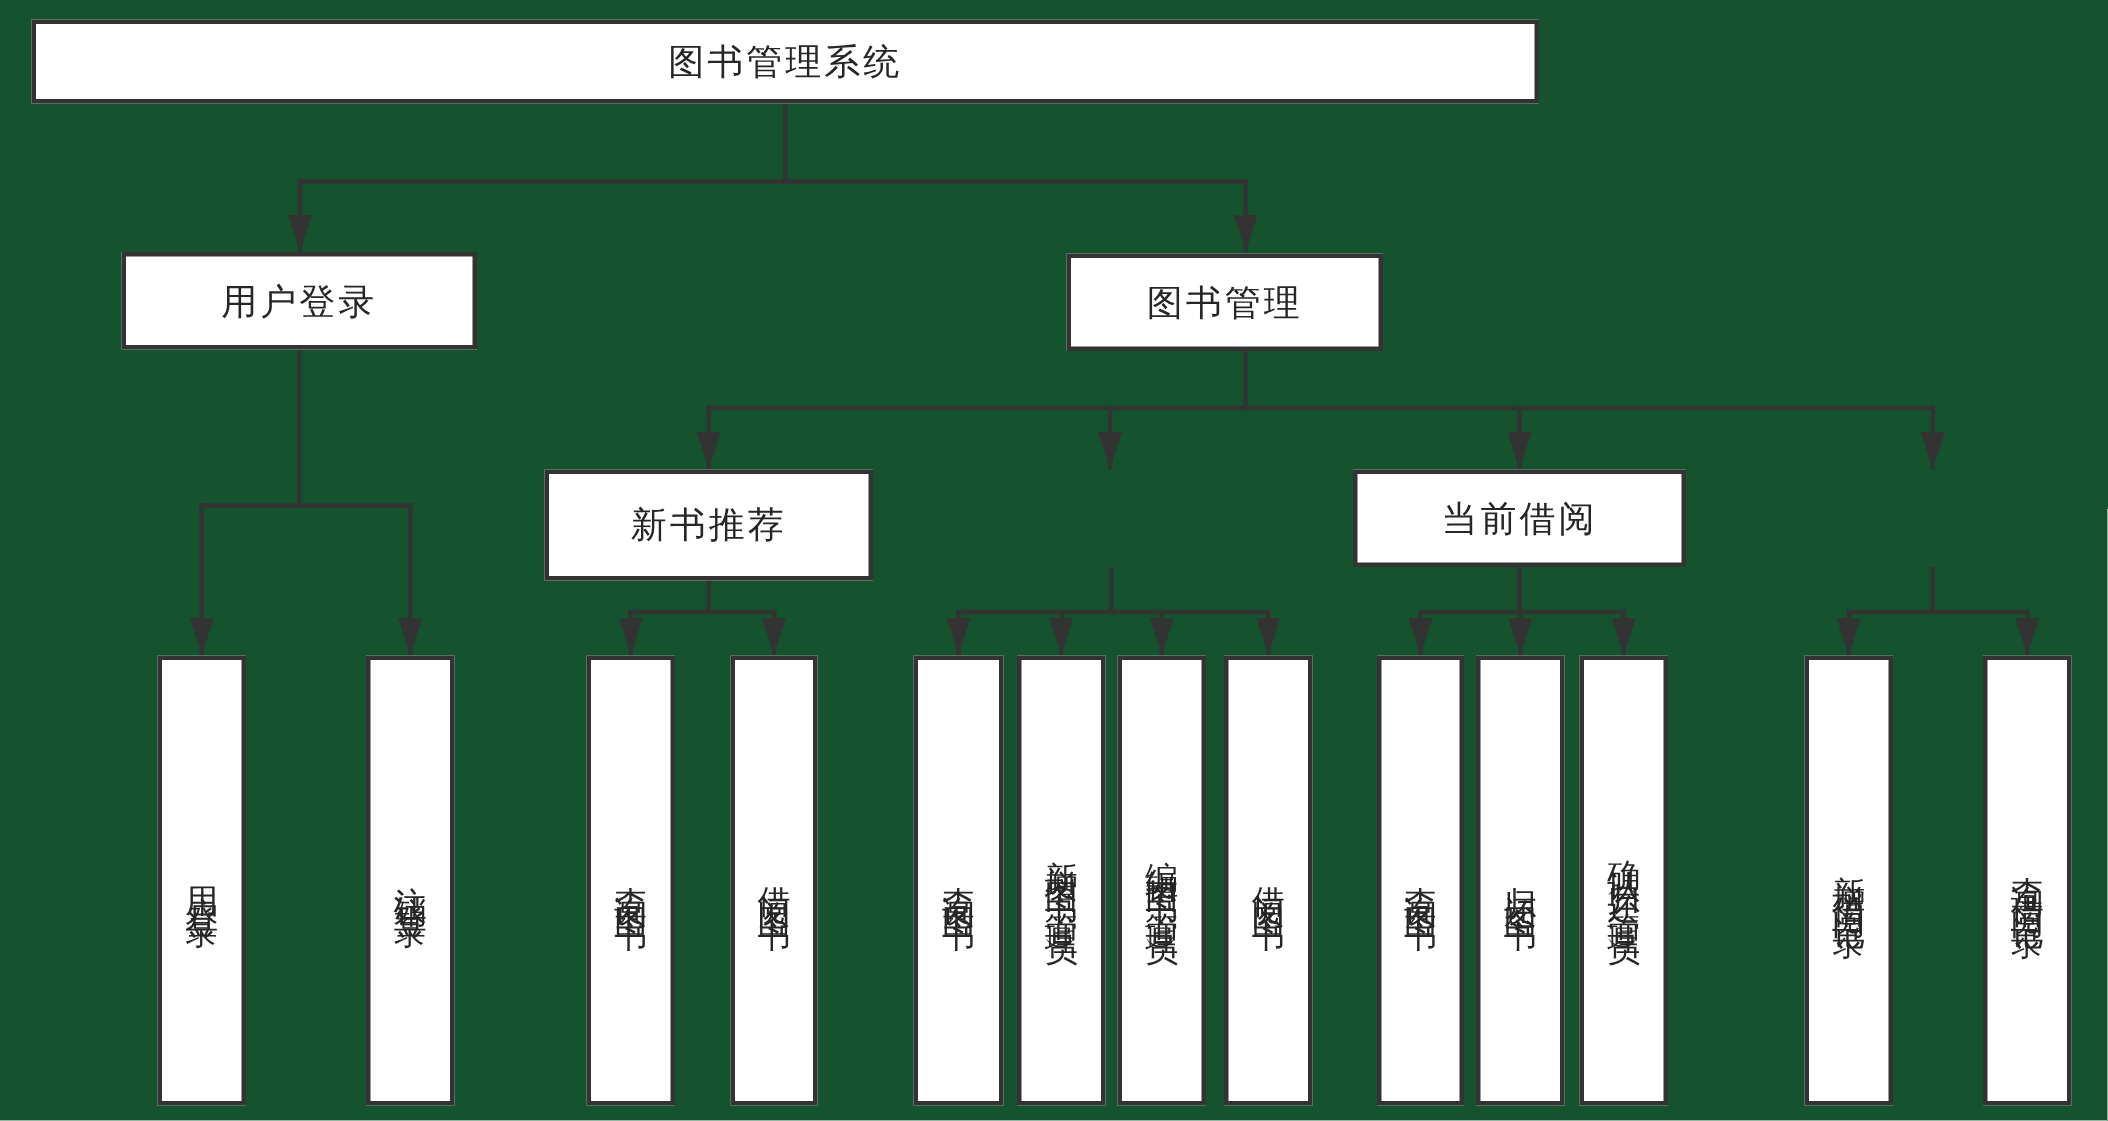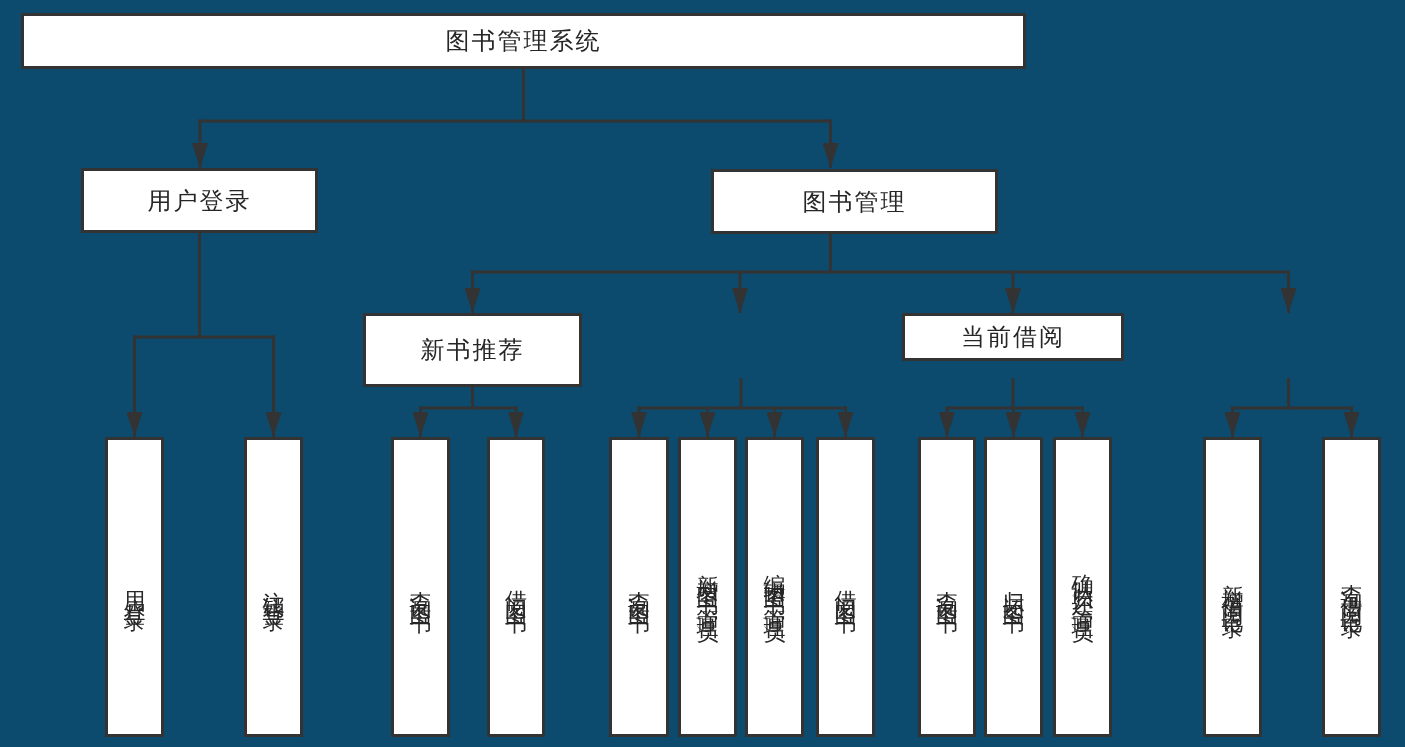--- a/index.html
+++ b/index.html
@@ -1,20 +1,20 @@
 <!DOCTYPE html>
 <html><head>
 <meta charset="utf-8">
 <style>
   html, body { margin: 0; padding: 0; background: #ffffff; }
   #canvas {
     position: relative;
     width: 1405px;
     height: 747px;
-    background: #0c4a6e;
+    background: #14532d;
     font-family: "Liberation Sans", "DejaVu Sans", sans-serif;
     overflow: hidden;
   }
   #wires {
     position: absolute;
     left: 0; top: 0;
     width: 1405px; height: 747px;
   }
   .box {
     position: absolute;
@@ -110,24 +110,24 @@
 
     <line x1="1288.5" y1="378" x2="1288.5" y2="409.5"></line>
     <line x1="1231" y1="408" x2="1353" y2="408"></line>
     <line x1="1232.5" y1="406.5" x2="1232.5" y2="437" marker-end="url(#arrow)"></line>
     <line x1="1351.5" y1="406.5" x2="1351.5" y2="437" marker-end="url(#arrow)"></line>
   </svg>
 
   <div class="box" style="left:21px; top:13px; width:1005px; height:56px;">图书管理系统</div>
 
   <div class="box" style="left:81px; top:168px; width:237px; height:65px;">用户登录</div>
-  <div class="box" style="left:711px; top:169px; width:287px; height:65px;">图书管理</div>
+  <div class="box" style="left:711px; top:169px; width:211px; height:65px;">图书管理</div>
 
   <div class="box" style="left:363px; top:313px; width:219px; height:74px;">新书推荐</div>
-  <div class="box" style="left:902px; top:313px; width:222px; height:48px;">当前借阅</div>
+  <div class="box" style="left:902px; top:313px; width:222px; height:65px;">当前借阅</div>
 
   <div class="leaf" style="left:105px; width:59px;">
     <span>用户登录</span>
   </div>
   <div class="leaf" style="left:244px; width:59px;">
     <span>注销登录</span>
   </div>
 
   <div class="leaf" style="left:391px; width:59px;">
     <span>查询图书</span>

